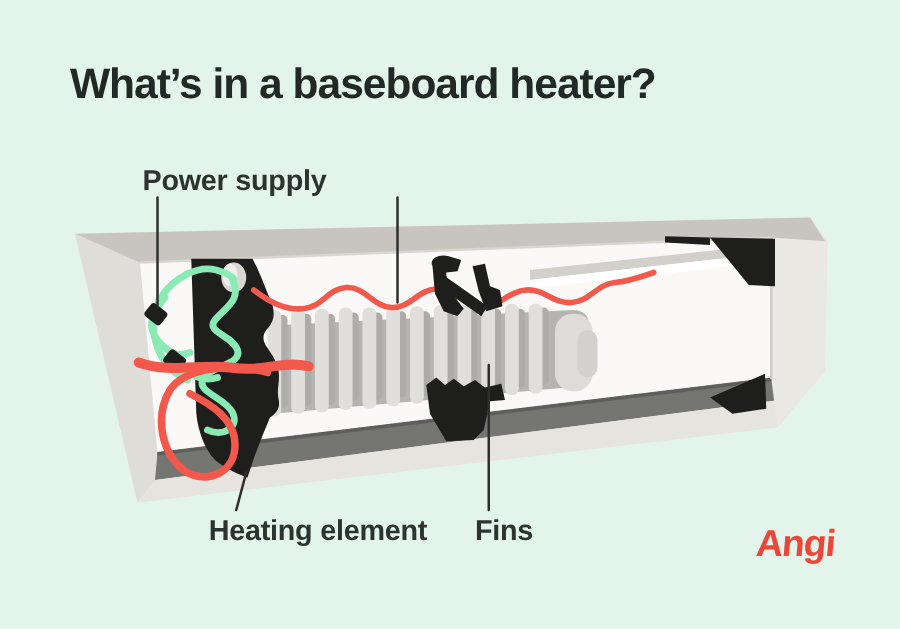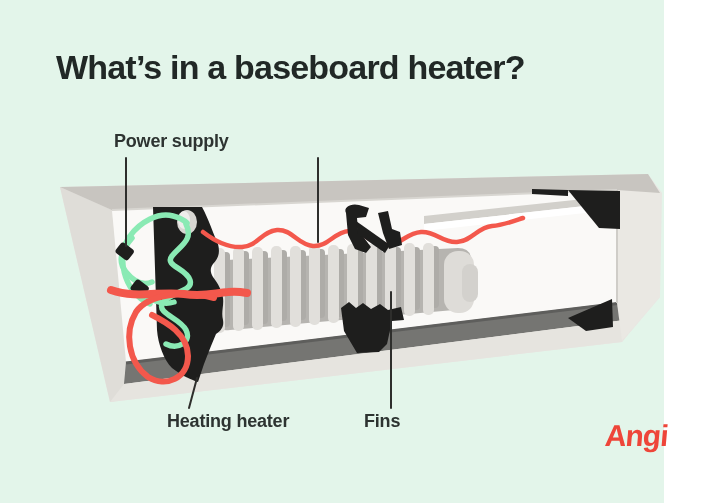--- a/index.html
+++ b/index.html
@@ -1,30 +1,30 @@
 <!DOCTYPE html>
 <html><head>
 <meta charset="utf-8">
 <style>
   html,body{margin:0;padding:0;}
   body{width:720px;height:503px;overflow:hidden;font-family:"Liberation Sans",sans-serif;}
-  .stage{position:relative;width:664px;height:503px;background:#e3f5ea;}
+  .stage{position:relative;width:720px;height:503px;background:#e3f5ea;}
   .title{
     position:absolute;left:56px;top:48px;
     font-size:34px;font-weight:bold;letter-spacing:-0.8px;
     color:#212826;white-space:nowrap;
   }
   .part-label{
-    position:absolute;font-size:18px;font-weight:bold;letter-spacing:-0.2px;
+    position:absolute;font-size:23px;font-weight:bold;letter-spacing:-0.2px;
     color:#2d3331;white-space:nowrap;
   }
   .lbl-power{left:114px;top:131px;}
   .lbl-shutoff{left:309px;top:131px;}
   .lbl-element{left:167px;top:411px;}
-  .lbl-fins{left:364px;top:411px;}
+  .lbl-fins{left:380px;top:411px;}
   .angi{
     position:absolute;left:605px;top:419px;
     font-size:30px;font-weight:bold;letter-spacing:-1px;
     color:#ee4539;transform:skewX(-5deg);
   }
   svg{position:absolute;left:0;top:0;}
 </style>
 </head>
 <body>
 
@@ -127,18 +127,18 @@
 
     <g stroke="#2e2e2c" stroke-width="2" stroke-linecap="round">
       <line x1="126" y1="158" x2="126" y2="246"></line>
       <line x1="318" y1="158" x2="318" y2="242"></line>
       <line x1="391" y1="292" x2="391" y2="408"></line>
       <line x1="197" y1="378" x2="189" y2="408"></line>
     </g>
   </svg>
 
   <div class="part-label lbl-power">Power supply</div>
-  <div class="part-label lbl-element">Heating heater</div>
+  <div class="part-label lbl-element">Heating element</div>
   <div class="part-label lbl-fins">Fins</div>
 
   <div class="angi">Angi</div>
 
 </div>
 
 </body></html>

